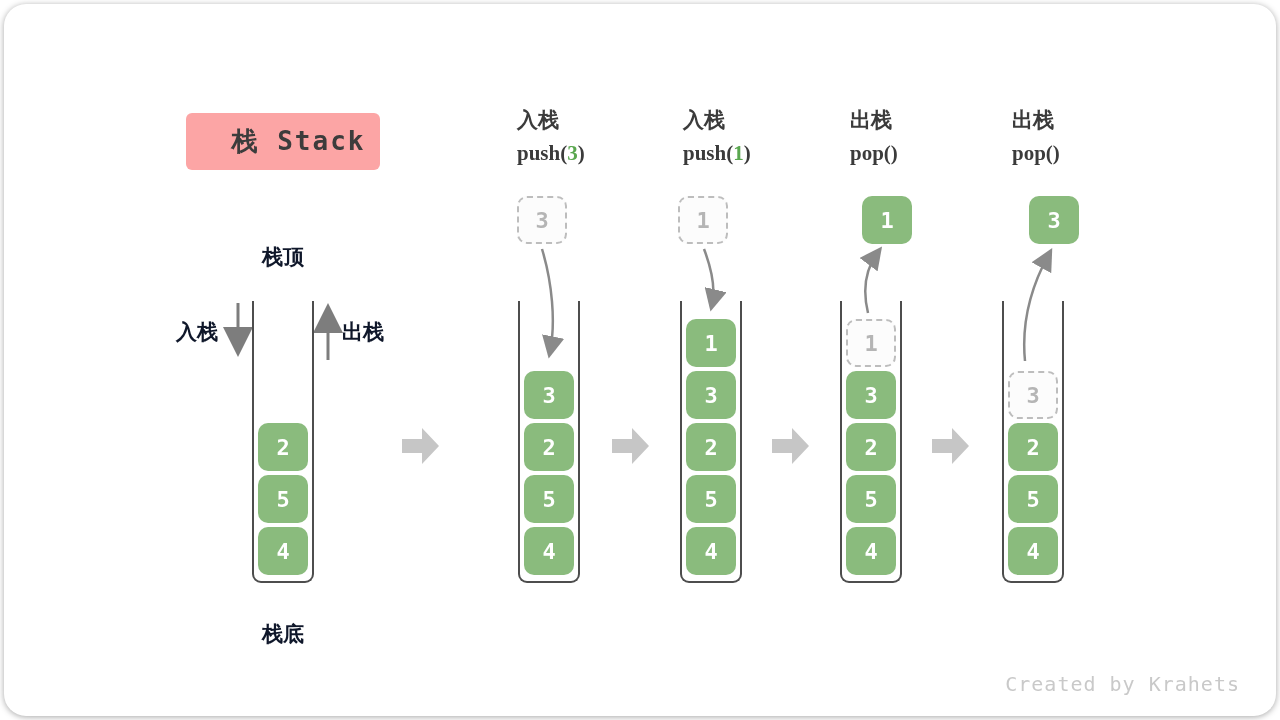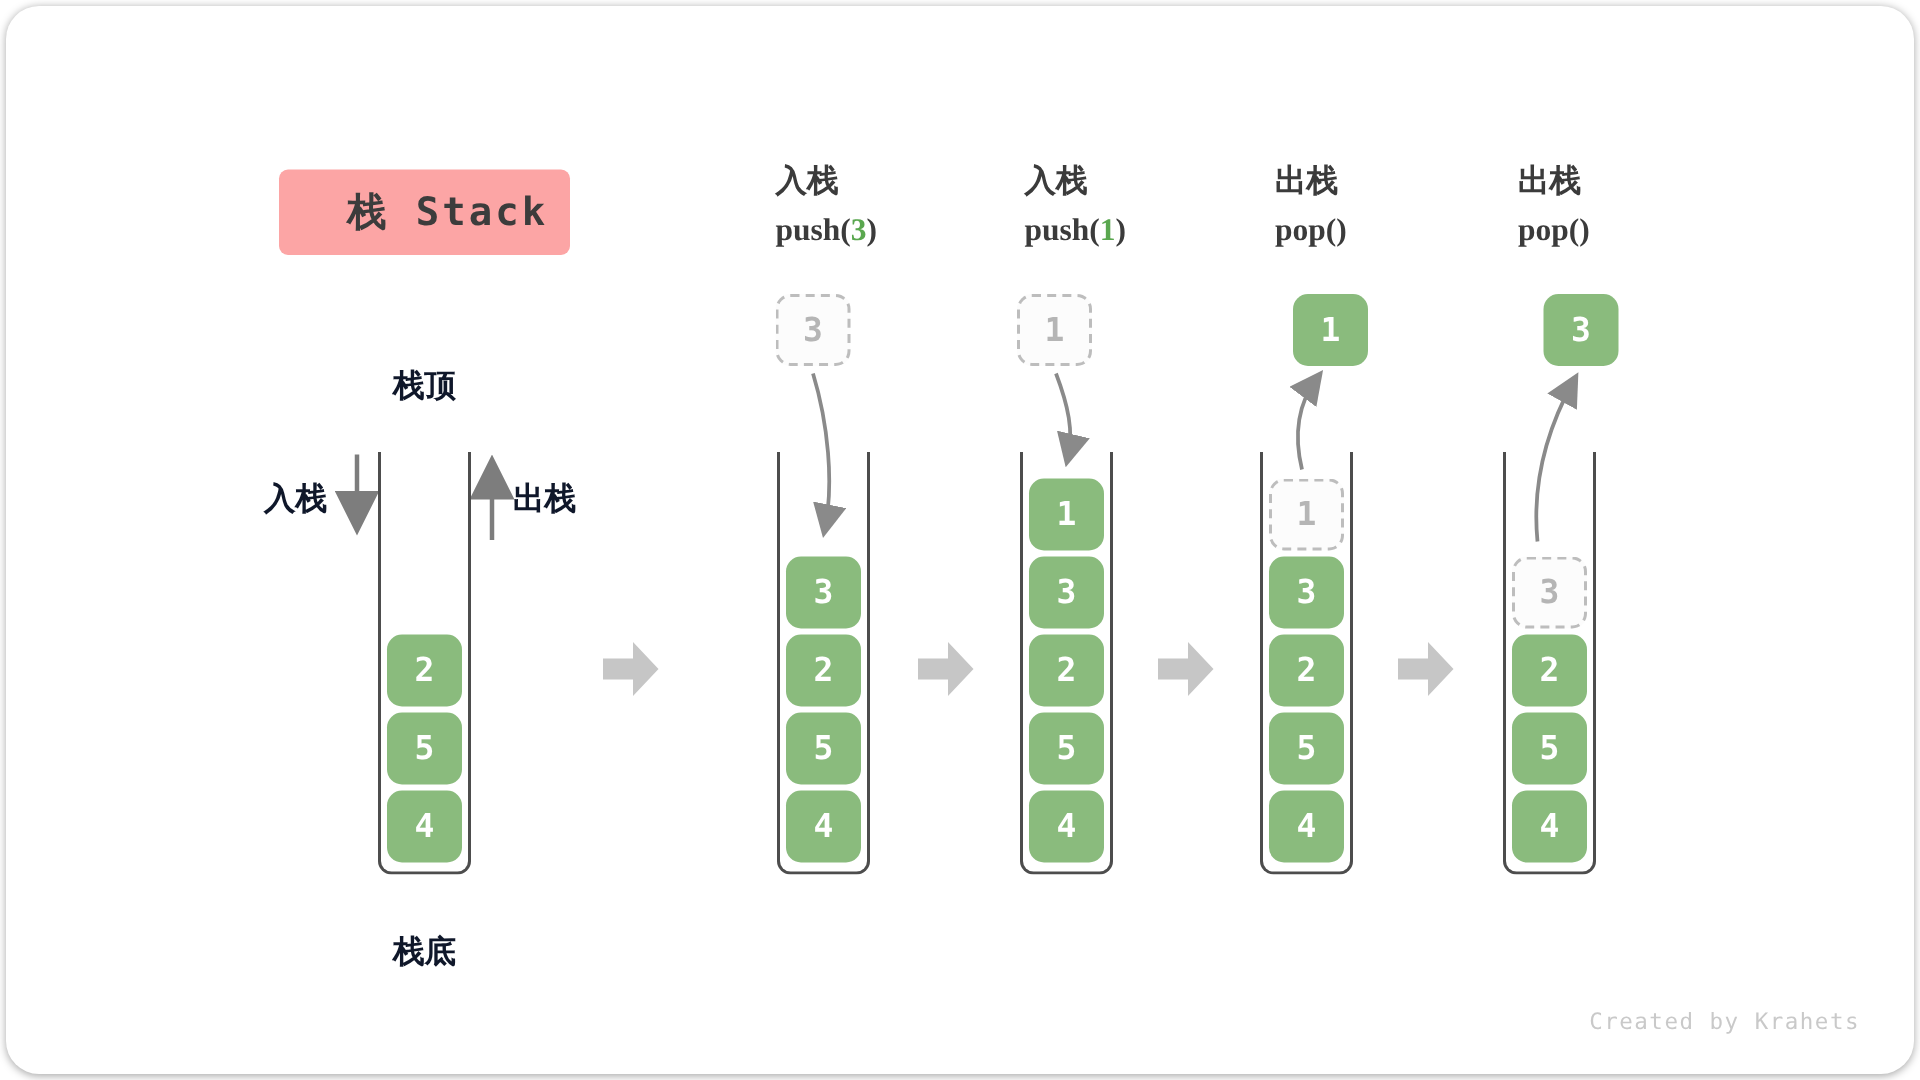--- a/index.html
+++ b/index.html
@@ -31,21 +31,21 @@
   .cell { position:absolute; width:50px; height:48px; border-radius:10px;
           background:#8abb7d; color:#ffffff; display:flex; align-items:center;
           justify-content:center; font-family:"DejaVu Sans Mono", monospace;
           font-size:22px; font-weight:700; }
   .cell.dashed { background:#fcfcfc; border:2px dashed #bdbdbd; color:#b5b5b5; }
 
   .arrows { position:absolute; left:0; top:0; width:1280px; height:720px;
             pointer-events:none; }
 
   .credit { position:absolute; right:40px; top:672px;
-            font-family:"DejaVu Sans Mono", monospace; font-size:15px;
+            font-family:"DejaVu Sans Mono", monospace; font-size:20px;
             color:#c9c9c9; letter-spacing:1px; }
 </style>
 </head>
 <body>
 
 <div class="card"></div>
 
 <div class="canvas">
 
   <svg class="arrows" width="1280" height="720" viewBox="0 0 1280 720">

